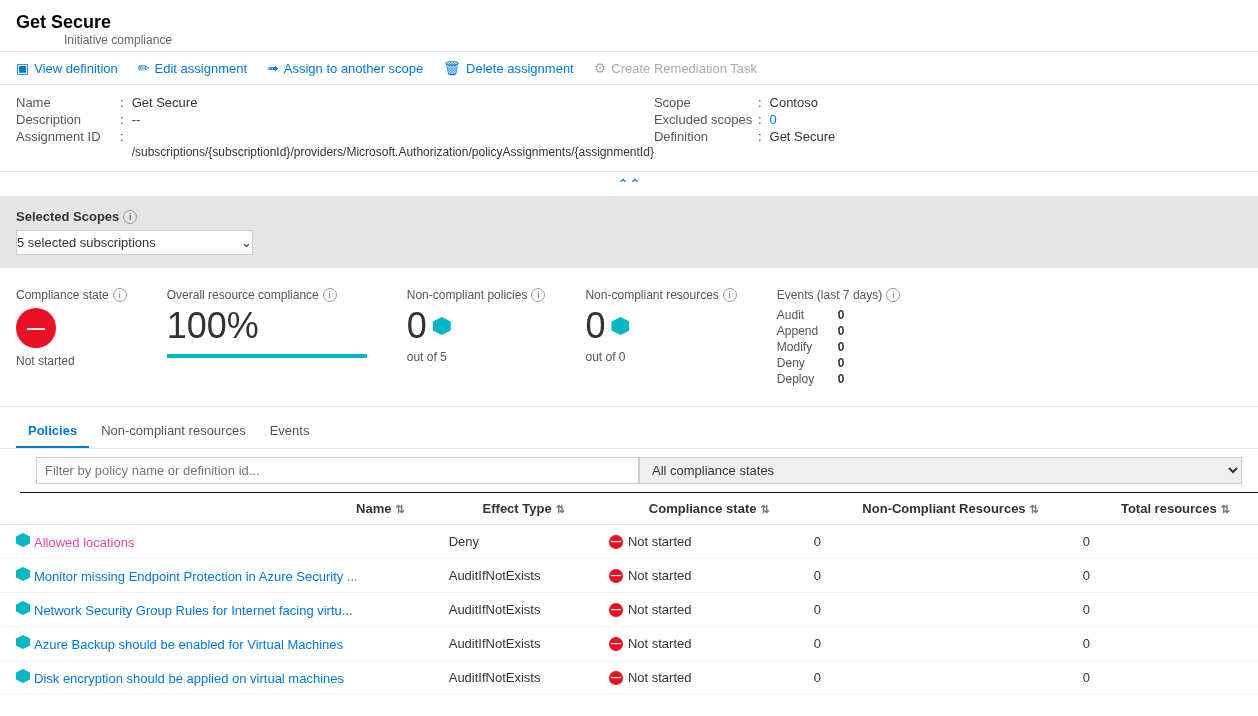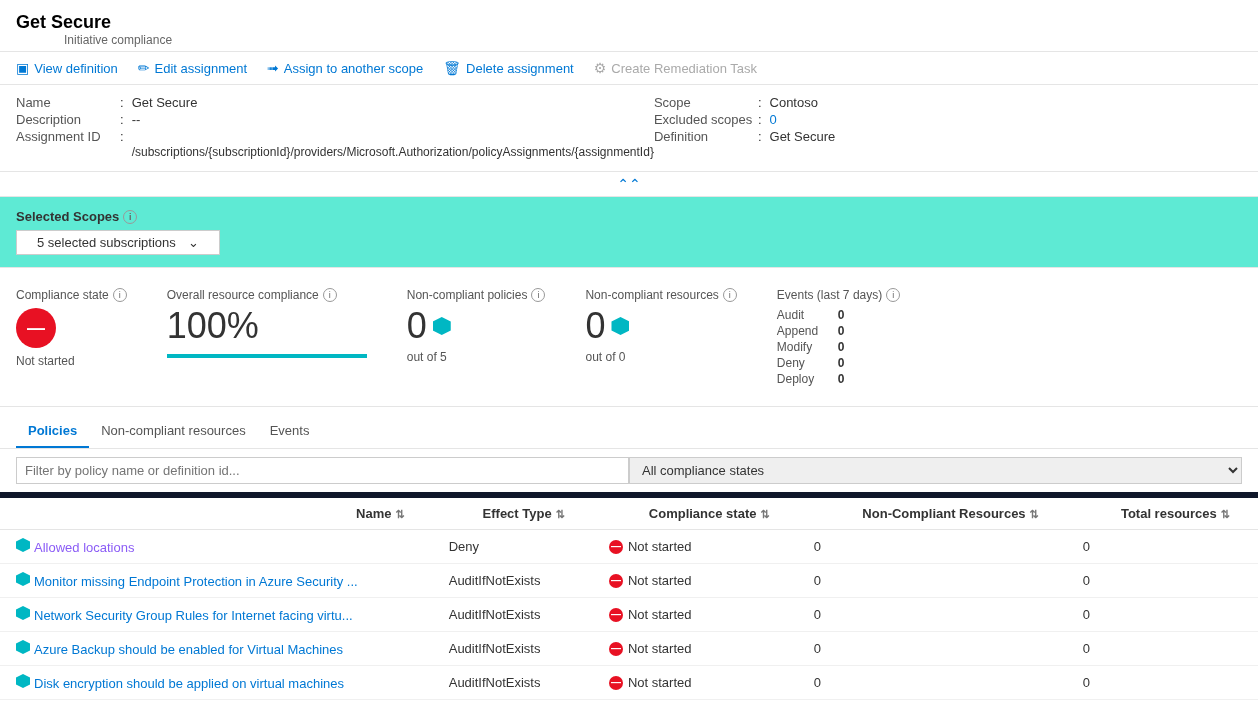--- a/index.html
+++ b/index.html
@@ -15,23 +15,23 @@
 
     .info-section { display: grid; grid-template-columns: 1fr 1fr; padding: 10px 16px; border-bottom: 1px solid #e5e5e5; gap: 4px 0; }
     .info-row { display: flex; align-items: flex-start; gap: 4px; margin-bottom: 2px; }
     .info-label { color: #555; min-width: 100px; font-size: 13px; }
     .info-value { color: #333; font-size: 13px; }
     .info-value.link { color: #0078d4; cursor: pointer; }
 
     .collapse-row { display: flex; justify-content: center; padding: 4px; border-bottom: 1px solid #e5e5e5; }
     .collapse-btn { color: #0078d4; cursor: pointer; font-size: 14px; }
 
-    .scope-section { background: #5eead4; padding: 12px 16px; border-bottom: 1px solid #e5e5e5; }
+    .scope-section { background: #e5e5e5; padding: 12px 16px; border-bottom: 1px solid #e5e5e5; }
     .scope-label { font-size: 13px; font-weight: 600; margin-bottom: 6px; display: flex; align-items: center; gap: 4px; }
-    .scope-dropdown { display: flex; align-items: center; border: 1px solid #ccc; background: #fff; padding: 4px 20px; width: 204px; cursor: pointer; justify-content: space-between; }
+    .scope-dropdown { display: flex; align-items: center; border: 1px solid #ccc; background: #fff; padding: 4px 0; width: 237px; cursor: pointer; justify-content: space-between; }
     .scope-dropdown-text { font-size: 13px; }
 
     .metrics-section { display: flex; padding: 20px 16px; gap: 40px; border-bottom: 1px solid #e5e5e5; align-items: flex-start; }
     .metric-box { display: flex; flex-direction: column; gap: 6px; }
     .metric-label { font-size: 12px; color: #555; display: flex; align-items: center; gap: 4px; }
     .metric-value { font-size: 36px; font-weight: 300; line-height: 1; }
     .metric-sub { font-size: 12px; color: #555; }
 
     .progress-bar-container { width: 200px; height: 4px; background: #e0e0e0; margin-top: 4px; }
     .progress-bar-fill { height: 100%; background: #00b7c3; }
@@ -44,21 +44,21 @@
 
     .events-section { display: flex; flex-direction: column; gap: 2px; }
     .event-row { display: flex; gap: 6px; font-size: 12px; }
     .event-name { color: #555; min-width: 55px; }
     .event-count { font-weight: 600; }
 
     .tabs-section { display: flex; padding: 0 16px; border-bottom: 1px solid #e5e5e5; margin-top: 8px; }
     .tab { padding: 8px 12px; cursor: pointer; font-size: 13px; color: #555; border-bottom: 2px solid transparent; }
     .tab.active { color: #0078d4; border-bottom: 2px solid #0078d4; font-weight: 600; }
 
-    .table-filters { display: flex; padding: 8px 16px; gap: 0; border-bottom: 6px solid #0f172a; }
+    .table-filters { display: flex; padding: 8px 16px; gap: 0; border-bottom: 1px solid #0f172a; margin-left: 20px; }
     .filter-input { flex: 1; padding: 5px 8px; border: 1px solid #ccc; font-size: 13px; color: #999; max-width: 700px; }
     .filter-select { padding: 4px 8px; border: 1px solid #ccc; font-size: 13px; color: #333; flex: 1; }
 
     .table-container { padding: 0; }
     table { width: 100%; border-collapse: collapse; }
     thead tr { border-bottom: 1px solid #e5e5e5; }
     th { padding: 8px 28px; text-align: right; font-size: 13px; font-weight: 700; color: #333; cursor: pointer; white-space: nowrap; }
     th .sort-icon { margin-left: 4px; color: #777; font-size: 11px; }
     td { padding: 8px 16px; font-size: 13px; border-bottom: 1px solid #f0f0f0; vertical-align: middle; }
     .row-icon { display: inline-flex; align-items: center; justify-content: center; width: 14px; height: 14px; background: #00b7c3; margin-right: 4px; clip-path: polygon(50% 0%, 100% 25%, 100% 75%, 50% 100%, 0% 75%, 0% 25%); }
@@ -244,21 +244,21 @@
       <tr id="table-header-row">
           <th>Name<span class="sort-icon">⇅</span></th>
           <th>Effect Type<span class="sort-icon">⇅</span></th>
           <th>Compliance state<span class="sort-icon">⇅</span></th>
           <th>Non-Compliant Resources<span class="sort-icon">⇅</span></th>
           <th>Total resources<span class="sort-icon">⇅</span></th>
         </tr>
     </thead>
     <tbody id="table-body">
         <tr>
-          <td><span class="row-icon"></span><a style="color:#8b5cf6;cursor:pointer;text-decoration:none;margin-top:20px;">Allowed locations</a></td>
+          <td><span class="row-icon"></span><a style="color:#ec4899;cursor:pointer;text-decoration:none;margin-top:20px;">Allowed locations</a></td>
           <td>Deny</td>
           <td>
             <span class="not-started-cell">
               <span class="ns-icon">—</span>
               <span>Not started</span>
             </span>
           </td>
           <td>0</td>
           <td>0</td>
         </tr>

